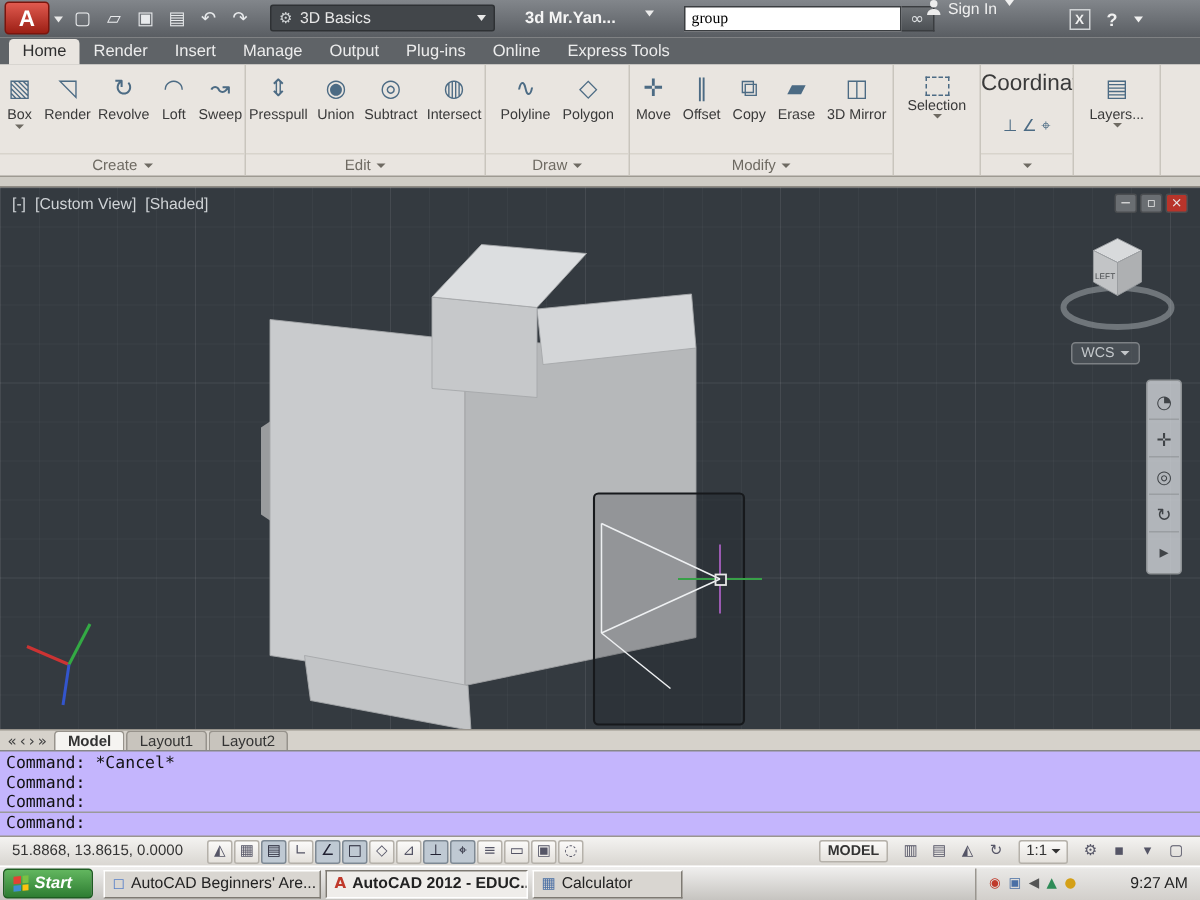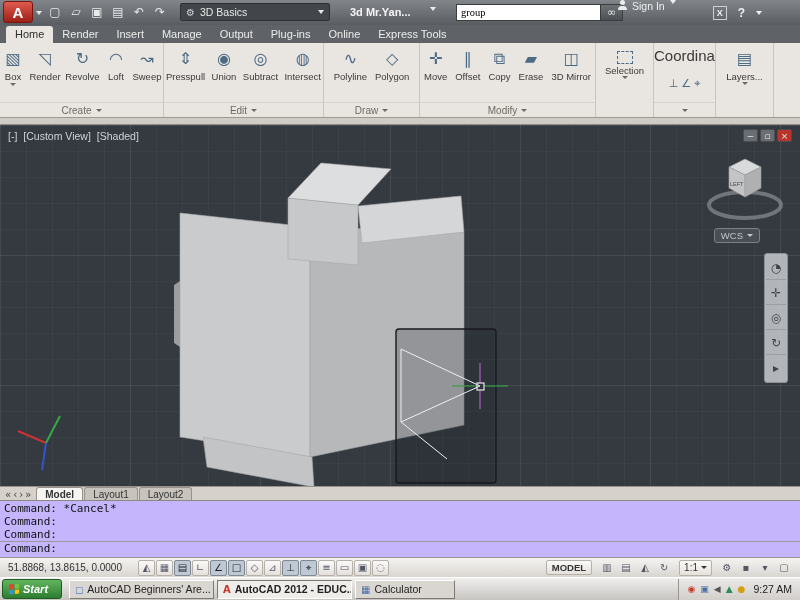--- a/index.html
+++ b/index.html
@@ -147,21 +147,21 @@
     border-color:#fff #7e7a73 #7e7a73 #fff; display:flex; align-items:center; gap:4px; padding:0 5px;
     font-size:10.5px; color:#222; overflow:hidden; white-space:nowrap; }
   .tb-items .task-btn:nth-of-type(1){ width:145px; }
   .tb-items .task-btn:nth-of-type(2){ width:135px; }
   .tb-items .task-btn:nth-of-type(3){ width:100px; }
   .task-btn.active { border-color:#7e7a73 #fff #fff #7e7a73; background:#efedea; font-weight:bold; }
   .task-ico { font-size:10px; font-weight:bold; font-family:"DejaVu Sans", sans-serif; }
   .tray { margin-left:auto; height:21px; border-left:1px solid #9a968f; display:flex; align-items:center;
     gap:5px; padding:0 8px; background:linear-gradient(#e9e8e6,#d2cfcb); }
   .tray-ico { font-size:9px; font-family:"DejaVu Sans", sans-serif; }
-  .clock { font-size:10.5px; color:#222; padding-left:3px; }
+  .clock { font-size:10.5px; color:#222; padding-left:3px;margin-left:28px; }
 </style>
 </head>
 <body>
 
 <div class="screen">
 
   <div class="titlebar">
     <div class="app-btn">
       <span>A</span>
     </div>

